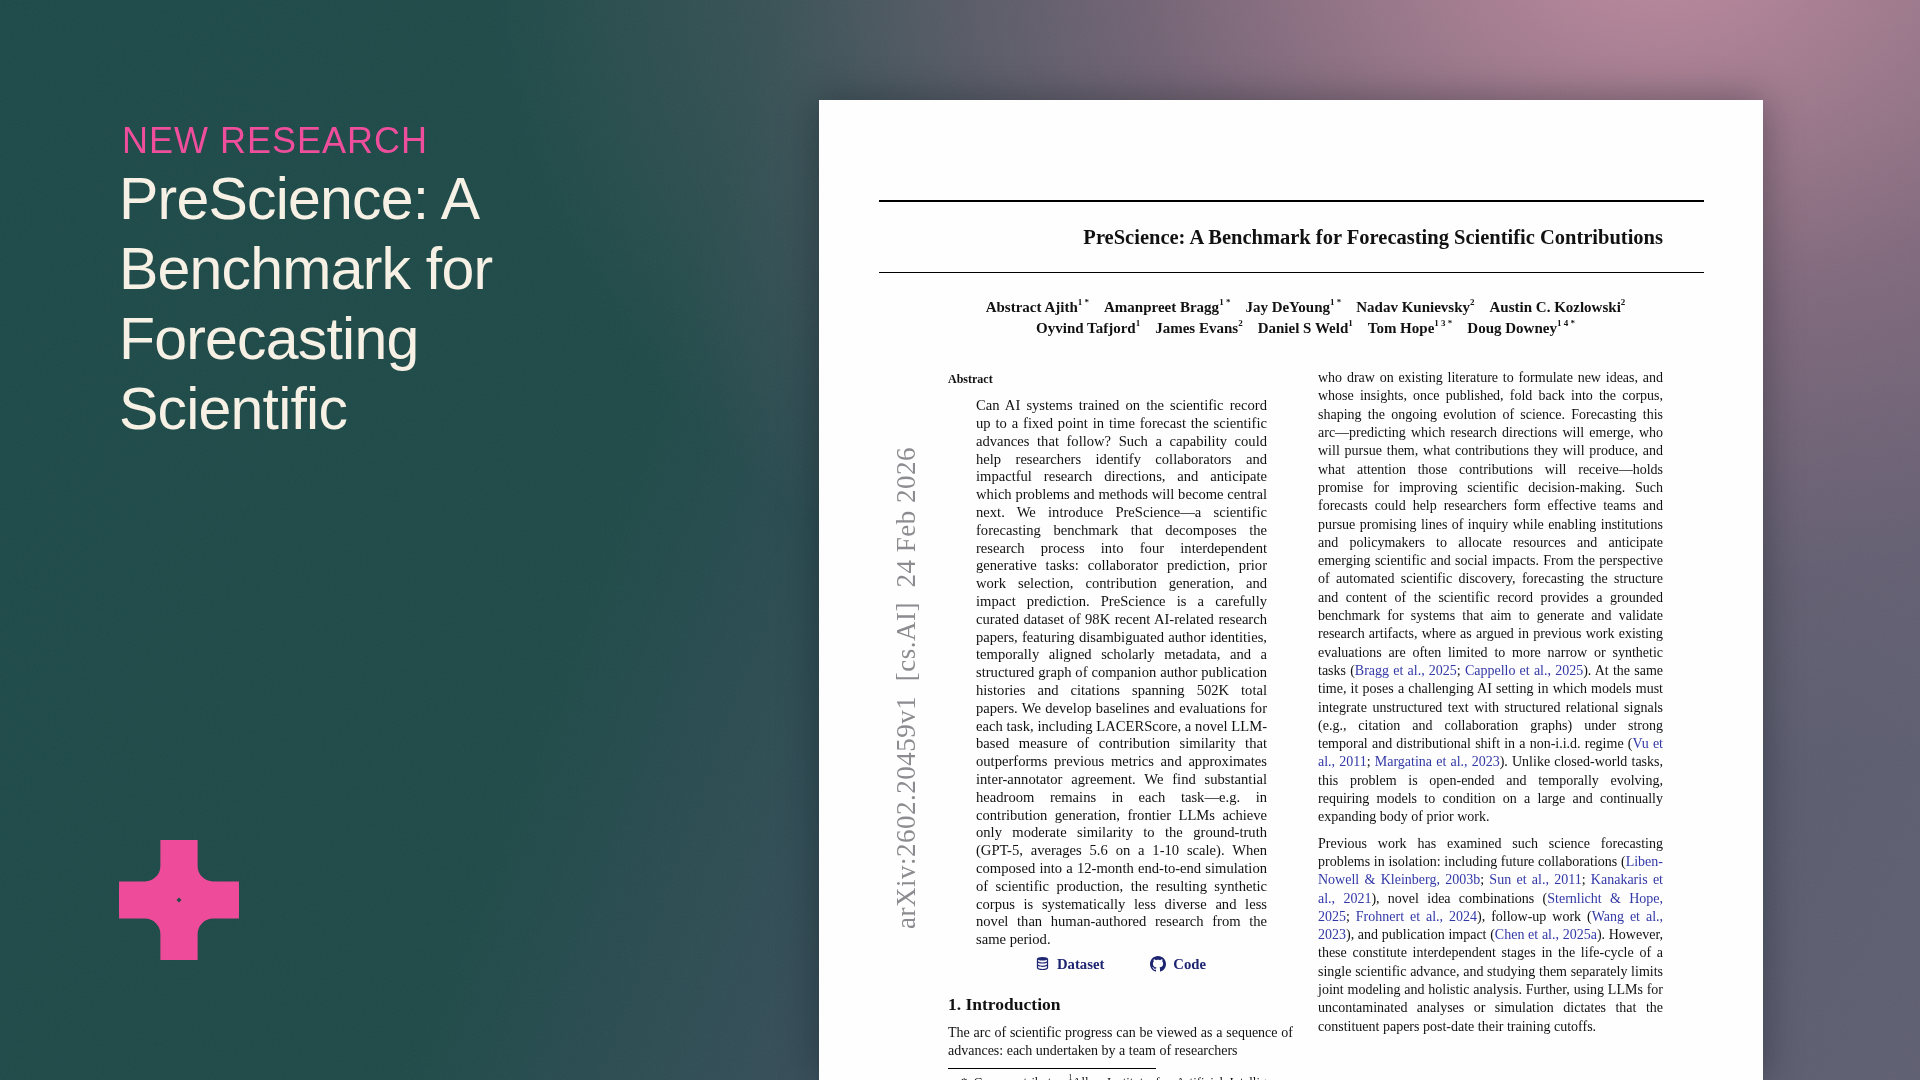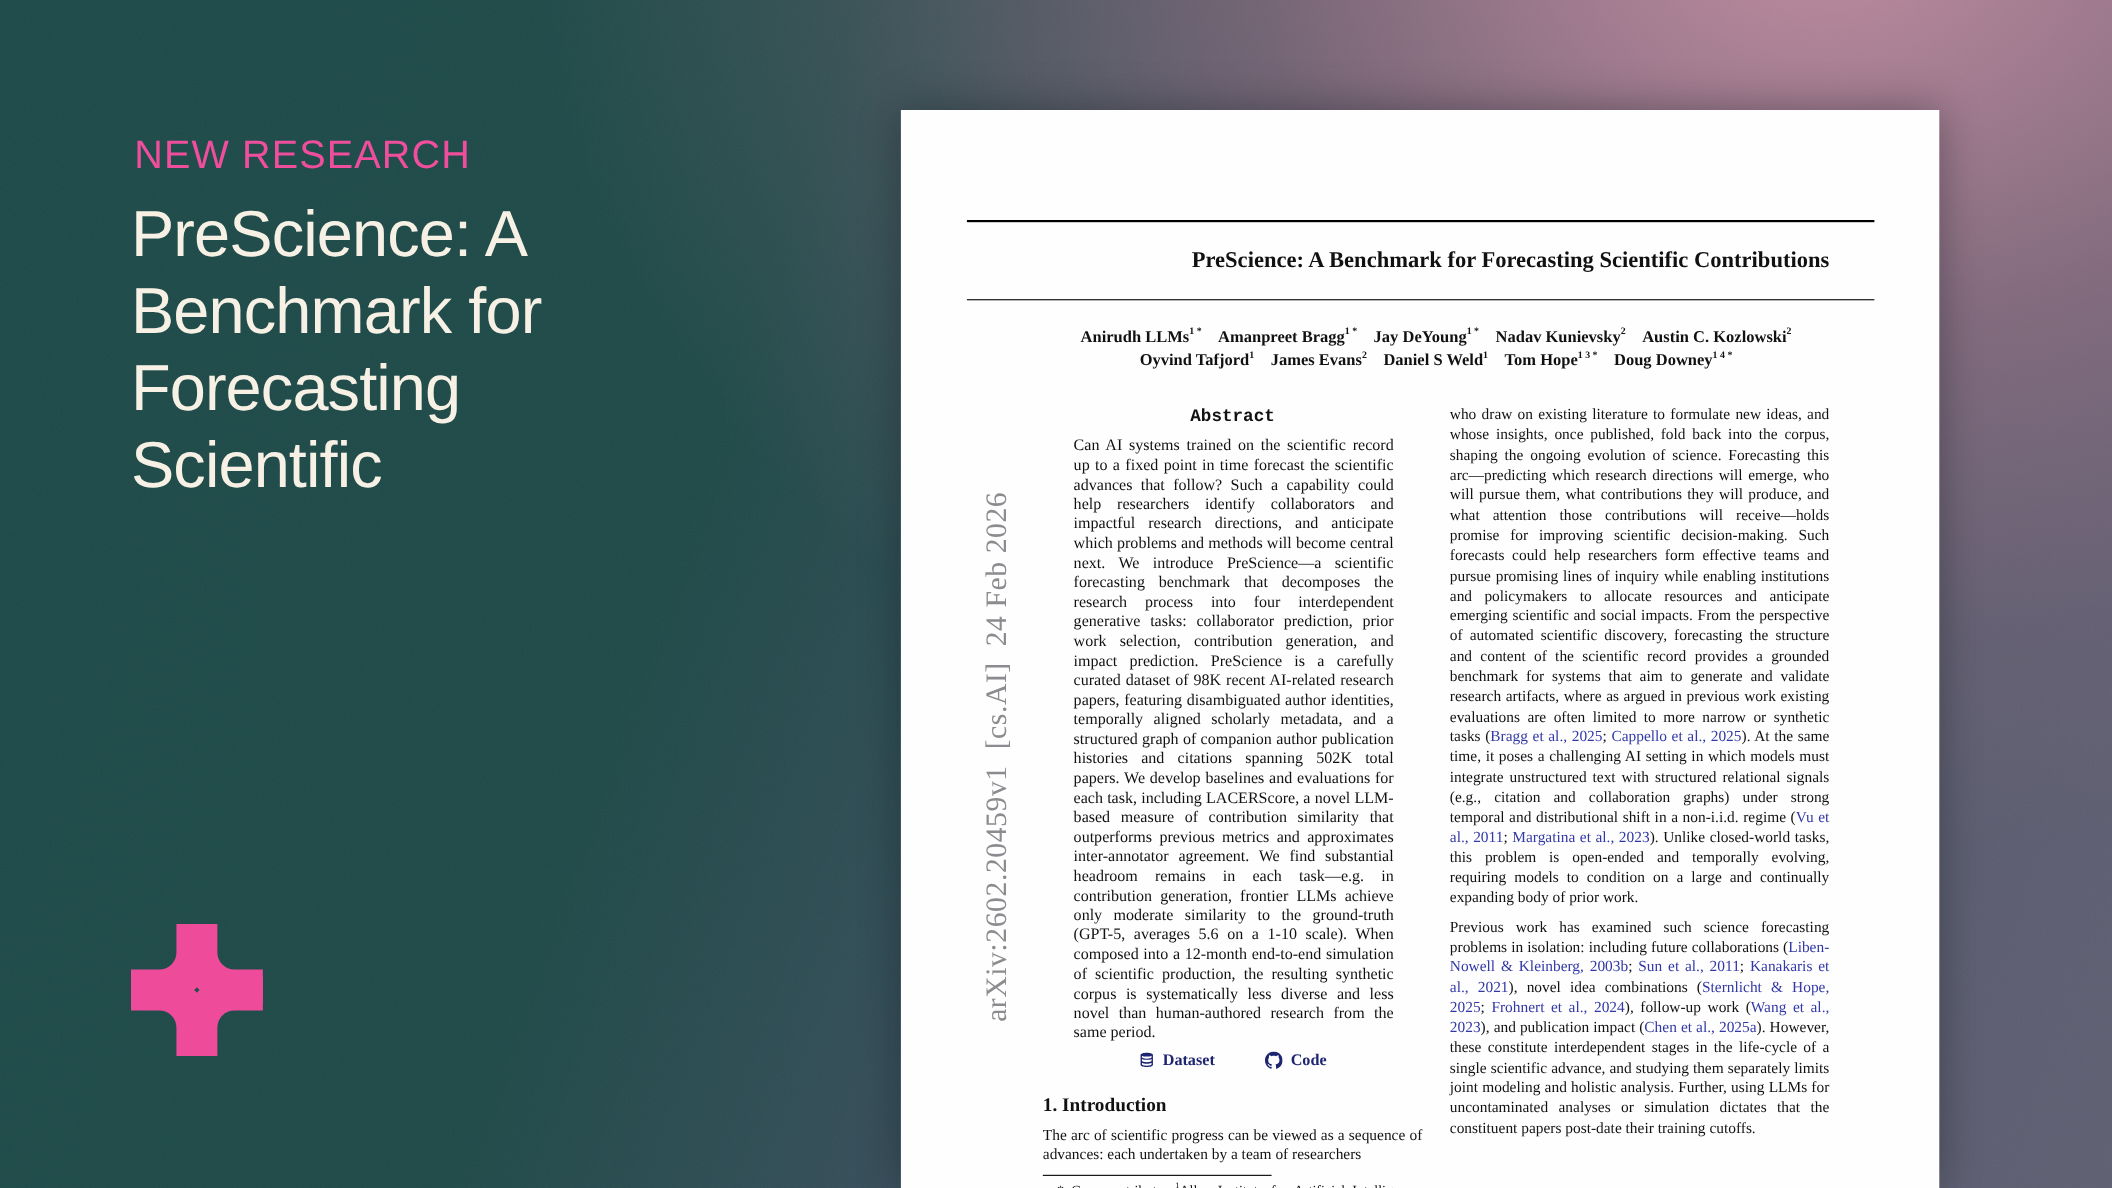--- a/index.html
+++ b/index.html
@@ -15,21 +15,21 @@
   }
   .grain{position:absolute;inset:0;width:100%;height:100%;z-index:1;pointer-events:none;}
   
   .banner{position:absolute;left:0;top:0;width:819px;height:1080px;z-index:2;}
   .kicker{
     position:absolute;left:122px;top:120px;
     font-size:36px;font-weight:500;letter-spacing:1px;
     color:var(--brand,#EE4E9C);
   }
   .banner-title{
-    position:absolute;left:119px;top:178px;margin:0;
+    position:absolute;left:119px;top:164px;margin:0;
     font-size:59px;line-height:70px;font-weight:400;letter-spacing:-0.8px;
     color:var(--cream,#F7F0E4);
   }
   .ai2-logo{position:absolute;left:117px;top:838px;}
   
   .paper{
     position:absolute;left:819px;top:100px;width:944px;height:980px;z-index:3;
     background:#fefefe;box-sizing:border-box;padding:0 100px 0 129px;
     overflow:hidden;box-shadow:0 0 36px rgba(8,18,24,.38);
     font-family:"Liberation Serif","DejaVu Serif",serif;color:var(--paper-text,#111);
@@ -43,21 +43,21 @@
   .rule-top{margin-top:100px;}
   .paper-title{
     text-align:right;font-weight:bold;font-size:20.5px;line-height:30px;
     margin:20px 0 20px 0;
   }
   .authors{text-align:center;font-weight:bold;font-size:15px;line-height:21px;}
   .authors.first{margin-top:24px;}
   sup{font-size:.6em;line-height:0;position:relative;top:-.12em;}
   .columns{display:flex;gap:25px;margin-top:30px;}
   .col{width:345px;}
-  .abstract-heading{text-align:center;font-weight:bold;font-size:16px;line-height:20px;font-family:Liberation Mono, monospace;}
+  .abstract-heading{text-align:left;font-weight:bold;font-size:12px;line-height:20px;}
   p{margin:0;}
   .abstract-text{
     margin-top:8px;padding:0 26px 0 28px;
     font-size:14.6px;line-height:17.8px;text-align:justify;
   }
   .links-row{display:flex;justify-content:center;gap:46px;margin-top:7px;}
   .plink{
     display:inline-flex;gap:7px;cursor:pointer;
     color:var(--link,#1D2470);font-weight:bold;font-size:14.7px;
   }
@@ -110,21 +110,21 @@
     </svg>
   </div>
 
   <div class="paper">
     <div class="watermark">arXiv:2602.20459v1  [cs.AI]  24 Feb 2026</div>
 
     <div class="rule rule-top"></div>
     <div class="paper-title">PreScience: A Benchmark for Forecasting Scientific Contributions</div>
     <div class="rule"></div>
 
-    <div class="authors first"><span>Anirudh LLMs</span><sup>1 *</sup><span>  Amanpreet Bragg</span><sup>1 *</sup><span>  Jay DeYoung</span><sup>1 *</sup><span>  Nadav Kunievsky</span><sup>2</sup><span>  Austin C. Kozlowski</span><sup>2</sup></div>
+    <div class="authors first"><span>Abstract Ajith</span><sup>1 *</sup><span>  Amanpreet Bragg</span><sup>1 *</sup><span>  Jay DeYoung</span><sup>1 *</sup><span>  Nadav Kunievsky</span><sup>2</sup><span>  Austin C. Kozlowski</span><sup>2</sup></div>
     <div class="authors"><span>Oyvind Tafjord</span><sup>1</sup><span>  James Evans</span><sup>2</sup><span>  Daniel S Weld</span><sup>1</sup><span>  Tom Hope</span><sup>1 3 *</sup><span>  Doug Downey</span><sup>1 4 *</sup></div>
 
     <div class="columns">
       <div class="col left">
         <div class="abstract-heading">Abstract</div>
         <p class="abstract-text">Can AI systems trained on the scientific record up to a fixed point in time forecast the scientific advances that follow? Such a capability could help researchers identify collaborators and impactful research directions, and anticipate which problems and methods will become central next. We introduce PreScience—a scientific forecasting benchmark that decomposes the research process into four interdependent generative tasks: collaborator prediction, prior work selection, contribution generation, and impact prediction. PreScience is a carefully curated dataset of 98K recent AI-related research papers, featuring disambiguated author identities, temporally aligned scholarly metadata, and a structured graph of companion author publication histories and citations spanning 502K total papers. We develop baselines and evaluations for each task, including LACERScore, a novel LLM-based measure of contribution similarity that outperforms previous metrics and approximates inter-annotator agreement. We find substantial headroom remains in each task—e.g. in contribution generation, frontier LLMs achieve only moderate similarity to the ground-truth (GPT-5, averages 5.6 on a 1-10 scale). When composed into a 12-month end-to-end simulation of scientific production, the resulting synthetic corpus is systematically less diverse and less novel than human-authored research from the same period.</p>
 
         <div class="links-row">
           <span class="plink">
             <svg width="15" height="15" viewBox="0 0 24 24" xmlns="http://www.w3.org/2000/svg">

